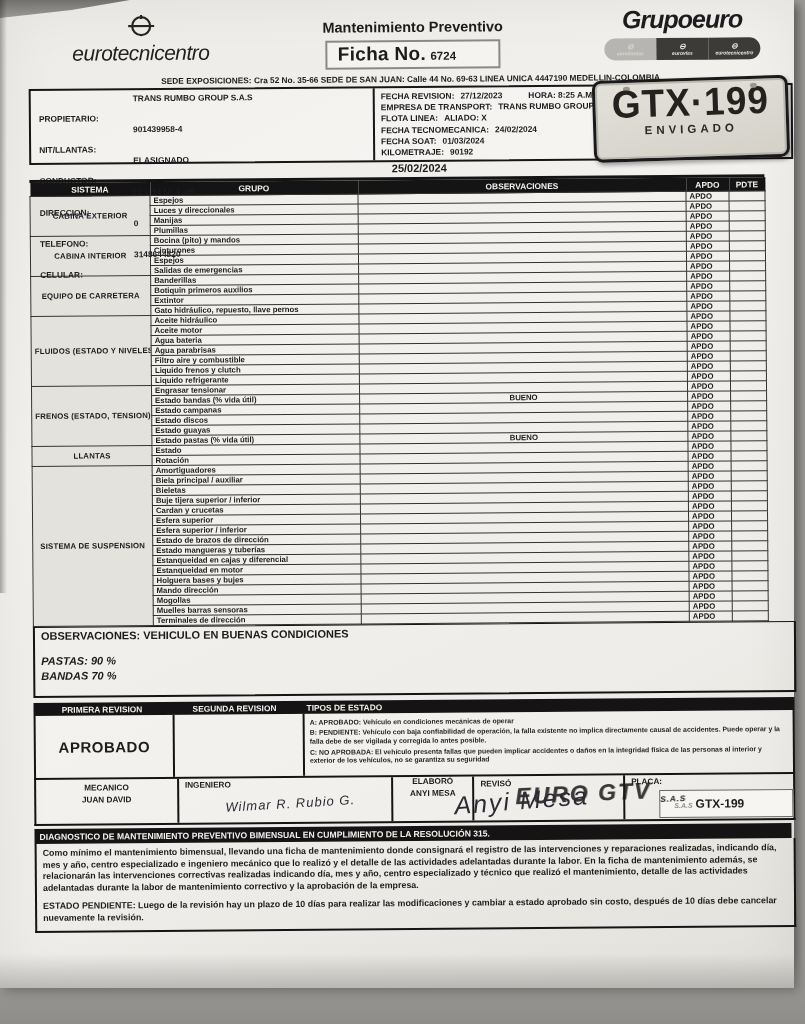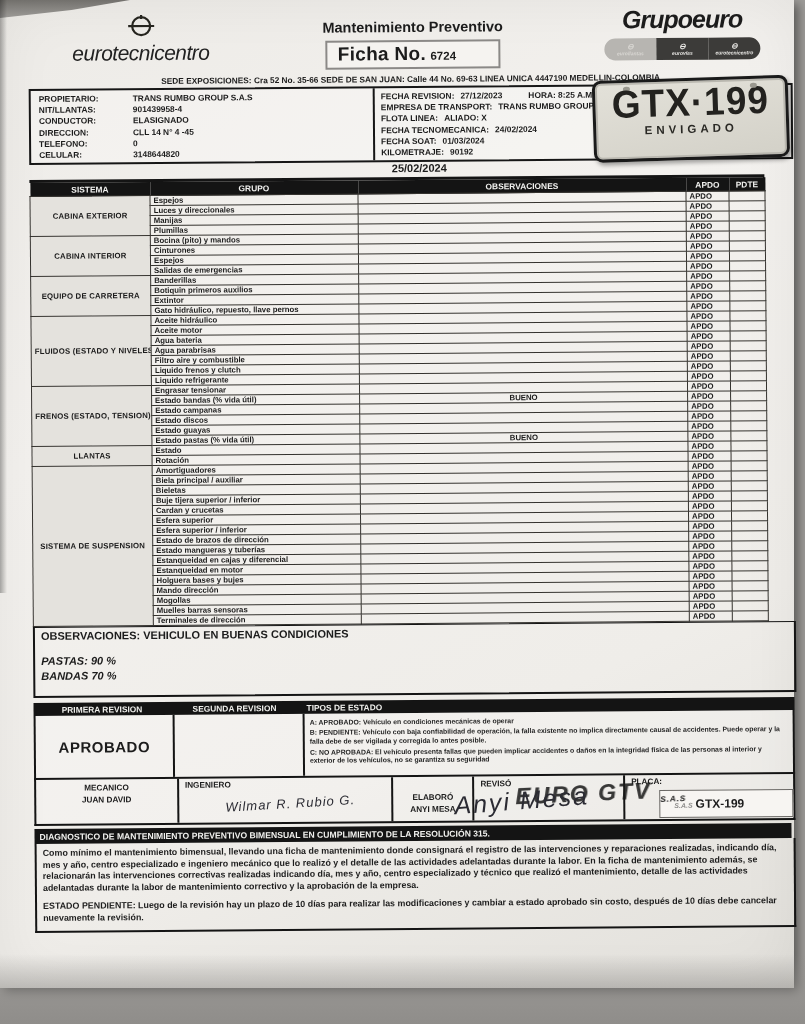--- a/index.html
+++ b/index.html
@@ -43,21 +43,21 @@
   .badge .bglyph{font-size:8px;line-height:7px;font-weight:800;}
   .badge:first-child{border-radius:11px 0 0 11px;background:#b7b5b1;color:#d8d6d2;}
   .badge:last-child{border-radius:0 11px 11px 0;}
   .sede-line{text-align:center;font-size:8.3px;font-weight:700;margin-top:1px;}
 
   
   .info-box{margin-top:2px;border:2px solid #161616;height:72px;display:flex;position:relative;background:rgba(255,255,255,.25);}
   .info-left{width:330px;padding:3px 4px 0 8px;}
   .info-right{flex:1;border-left:2px solid #161616;padding:3px 4px 0 6px;}
   .info-row{display:flex;font-size:8.4px;font-weight:700;line-height:11.2px;white-space:nowrap;}
-  .info-left .i-label{width:92px;}
+  .info-left .i-label{width:92px;margin-top:20px;}
   .info-left .i-value{margin-left:2px;}
   .info-right .i-label{margin-right:6px;}
   .info-right .i-extra{margin-left:26px;}
   .plate{position:absolute;right:2px;top:-8px;width:190px;height:76px;
     background:linear-gradient(170deg,#e3e1d9,#d3d1c8);
     border:3px solid #1a1a1a;border-radius:9px;text-align:center;
     transform:rotate(-1.4deg);box-shadow:inset 0 0 0 2px #b9b7af,2px 3px 4px rgba(0,0,0,.35);}
   .plate::before,.plate::after{content:"";position:absolute;top:4px;width:7px;height:5px;border-radius:50%;background:#9a988f;}
   .plate::before{left:28px;} .plate::after{right:28px;}
   .plate-number{font-size:37px;font-weight:800;letter-spacing:1px;line-height:44px;
@@ -93,21 +93,21 @@
   .aprobado{font-size:15px;font-weight:800;letter-spacing:.5px;}
   .rev-c2{width:128px;border-right:2px solid #141414;}
   .rev-c3{flex:1;padding:2px 5px;}
   .tipo-line{font-size:6.9px;font-weight:600;line-height:8.4px;margin:2.5px 0;color:#262626;}
 
   
   .firmas{display:flex;border:2px solid #141414;border-top:none;height:44px;width:757px;position:relative;background:rgba(255,255,255,.2);}
   .f-cell{border-right:2px solid #141414;position:relative;}
   .f-mecanico{width:142px;text-align:center;padding-top:4px;}
   .f-ing{width:208px;padding:2px 0 0 6px;}
-  .f-elab{width:80px;text-align:center;padding-top:16px;}
+  .f-elab{width:80px;text-align:center;padding-top:0;}
   .f-rev{width:150px;}
   .f-placa{flex:1;border-right:none;padding:2px 0 0 6px;}
   .f-label{font-size:8.2px;font-weight:700;}
   .f-name{font-size:8.2px;font-weight:700;margin-top:3px;}
   .sig{font-style:italic;color:#2b2b33;}
   .sig-ing{display:block;font-size:13px;transform:rotate(-3deg);margin:6px 0 0 40px;letter-spacing:1px;}
   .f-rev .f-label{position:absolute;left:6px;top:3px;}
   .sig-rev{position:absolute;left:-20px;top:10px;font-size:25px;transform:rotate(-4deg);letter-spacing:2px;white-space:nowrap;z-index:3;}
   .stamp{position:absolute;right:108px;top:4px;z-index:2;transform:rotate(-2deg);
     font-size:23px;font-weight:800;letter-spacing:2px;color:rgba(25,25,25,.78);

